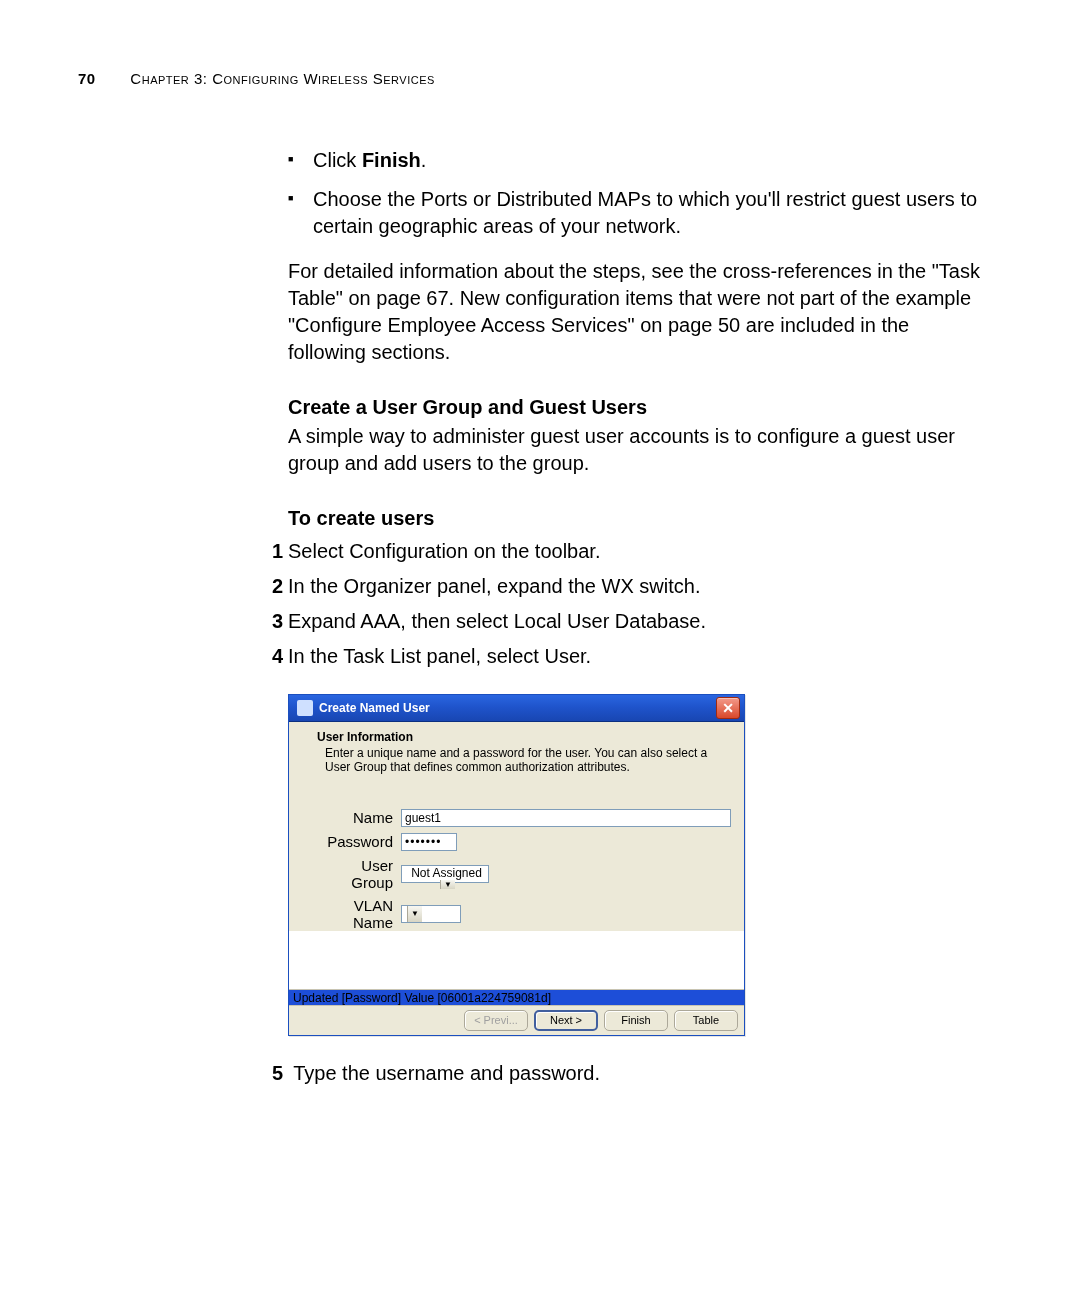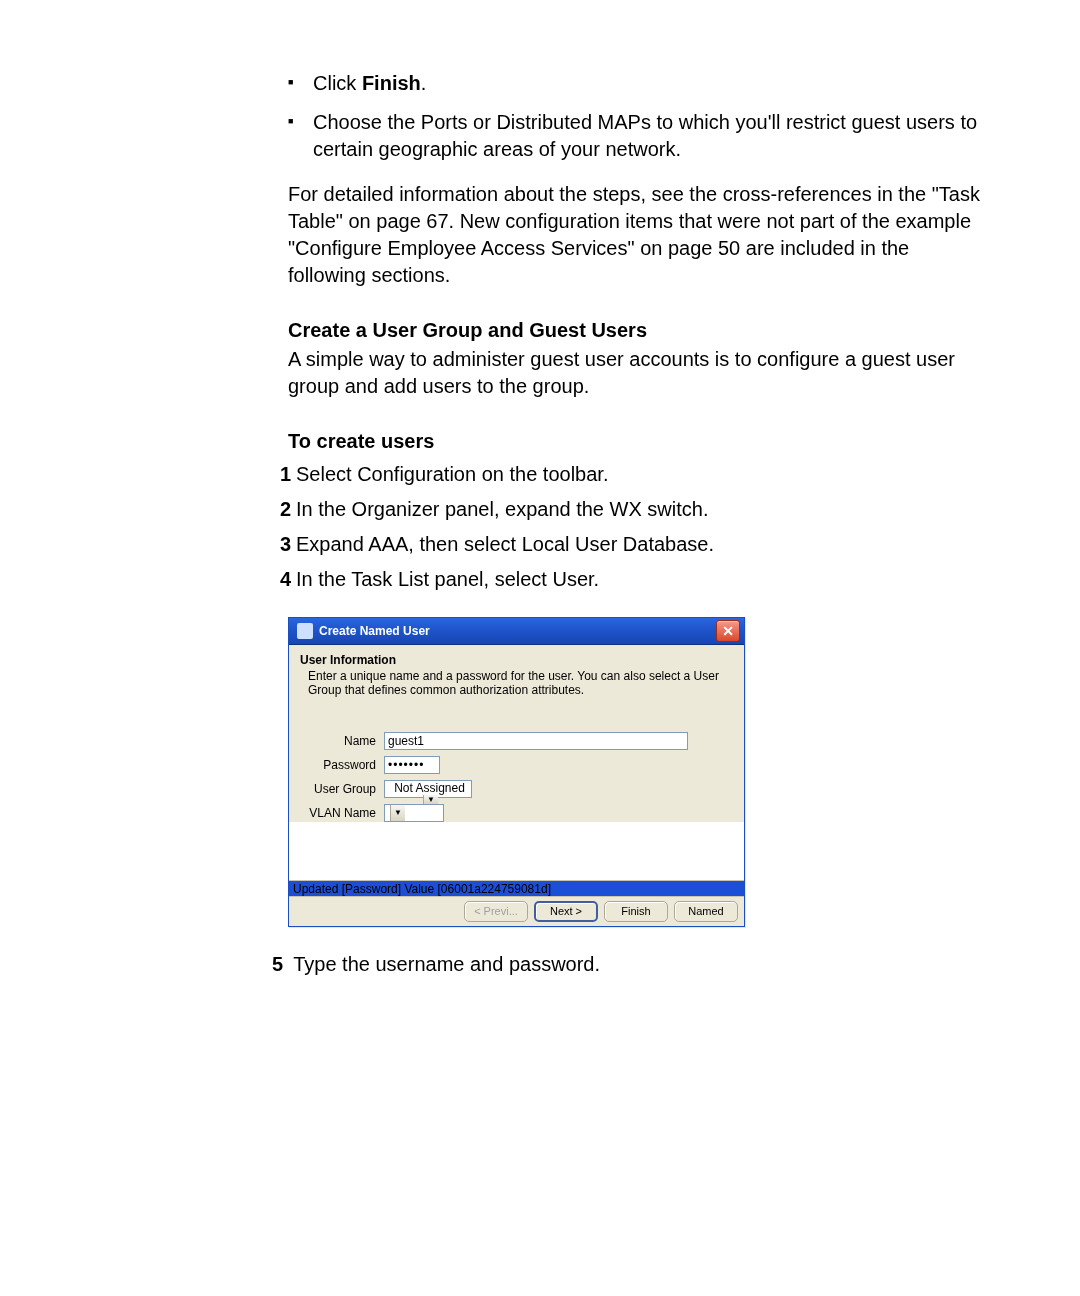--- a/index.html
+++ b/index.html
@@ -42,21 +42,21 @@
     position: absolute;
     left: 0;
     top: 6px;
     font-size: 9px;
   }
   .para { font-size: 20px; line-height: 1.35; margin: 18px 0; }
   .h-sub { font-size: 20px; font-weight: bold; margin-top: 30px; margin-bottom: 4px; }
   ol.steps {
     list-style: none;
     padding: 0;
-    margin: 8px;
+    margin: 0;
     counter-reset: step;
   }
   ol.steps > li {
     counter-increment: step;
     position: relative;
     font-size: 20px;
     line-height: 1.35;
     padding-left: 25px;
     margin: 8px 0 8px -25px;
   }
@@ -101,32 +101,32 @@
     background: linear-gradient(#f39a8a, #d9482b);
     border: 1px solid #a02a10;
     border-radius: 3px;
     color: #fff;
     display: flex; align-items: center; justify-content: center;
     font-weight: bold; font-size: 14px;
     box-shadow: inset 0 1px 0 rgba(255,255,255,0.4);
   }
   .dlg-body {
     background: #ece9d8;
-    padding: 8px 10px 0 11px;
+    padding: 8px 10px 0 28px;
   }
   .dlg-section-title { font-weight: bold; font-size: 12px; margin-bottom: 2px; }
   .dlg-section-desc { margin-left: 8px; font-size: 12px; line-height: 1.2; margin-bottom: 34px; }
   .form-row { display: flex; align-items: center; margin: 6px 0; }
-  .form-row label { width: 76px; text-align: right; font-size: 12px; margin-right: 8px; }
+  .form-row label { width: 76px; text-align: right; font-size: 15px; margin-right: 8px; }
   .txt {
     font-family: Tahoma, sans-serif; font-size: 12px;
     border: 1px solid #7f9db9; background: #fff; height: 18px;
     padding: 0 3px; box-sizing: border-box;
   }
-  .txt.name { width: 304px; }
+  .txt.name { width: 330px; }
   .txt.pwd { width: 56px; letter-spacing: 1px; }
   .fake-select {
     border: 1px solid #7f9db9; background: #fff; height: 18px;
     display: inline-flex; align-items: center; padding-left: 3px;
     font-size: 12px; box-sizing: border-box;
   }
   .fake-select .arrow {
     width: 14px; height: 16px; margin-left: 2px;
     background: linear-gradient(#f7f7f2, #d8d5c4);
     border-left: 1px solid #aca899;
@@ -160,20 +160,24 @@
     box-shadow: inset 1px 1px 0 #fff;
   }
   .btn.default { border: 2px solid #415f9e; padding: 0 7px; }
   .btn.disabled { color: #a0a0a0; }
 </style>
 </head>
 <body>
 
 <div class="page">
 
+  <div class="header-line">
+    <span class="pgnum">70</span>
+    <span class="smallcaps">Chapter 3: Configuring Wireless Services</span>
+  </div>
 
   <div class="content">
 
     <ul class="bullets">
       <li>
         <span>Click </span><b>Finish</b><span>.</span>
       </li>
       <li>
         <span>Choose the Ports or Distributed MAPs to which you'll restrict guest users to certain geographic areas of your network.</span>
       </li>
@@ -229,21 +233,21 @@
               <span class="arrow">▼</span>
             </span>
           </div>
         </div>
         <div class="dlg-status">Updated [Password] Value [06001a224759081d]</div>
         <div class="dlg-buttons">
           <span class="gap"></span>
           <button class="btn disabled">&lt; Previ...</button>
           <button class="btn default">Next &gt;</button>
           <button class="btn">Finish</button>
-          <button class="btn">Named</button>
+          <button class="btn">Table</button>
         </div>
       </div>
     </div>
 
     <div class="para step5-block">
       <span class="step5-num">5</span>
       <span>Type the username and password.</span>
     </div>
 
   </div>

